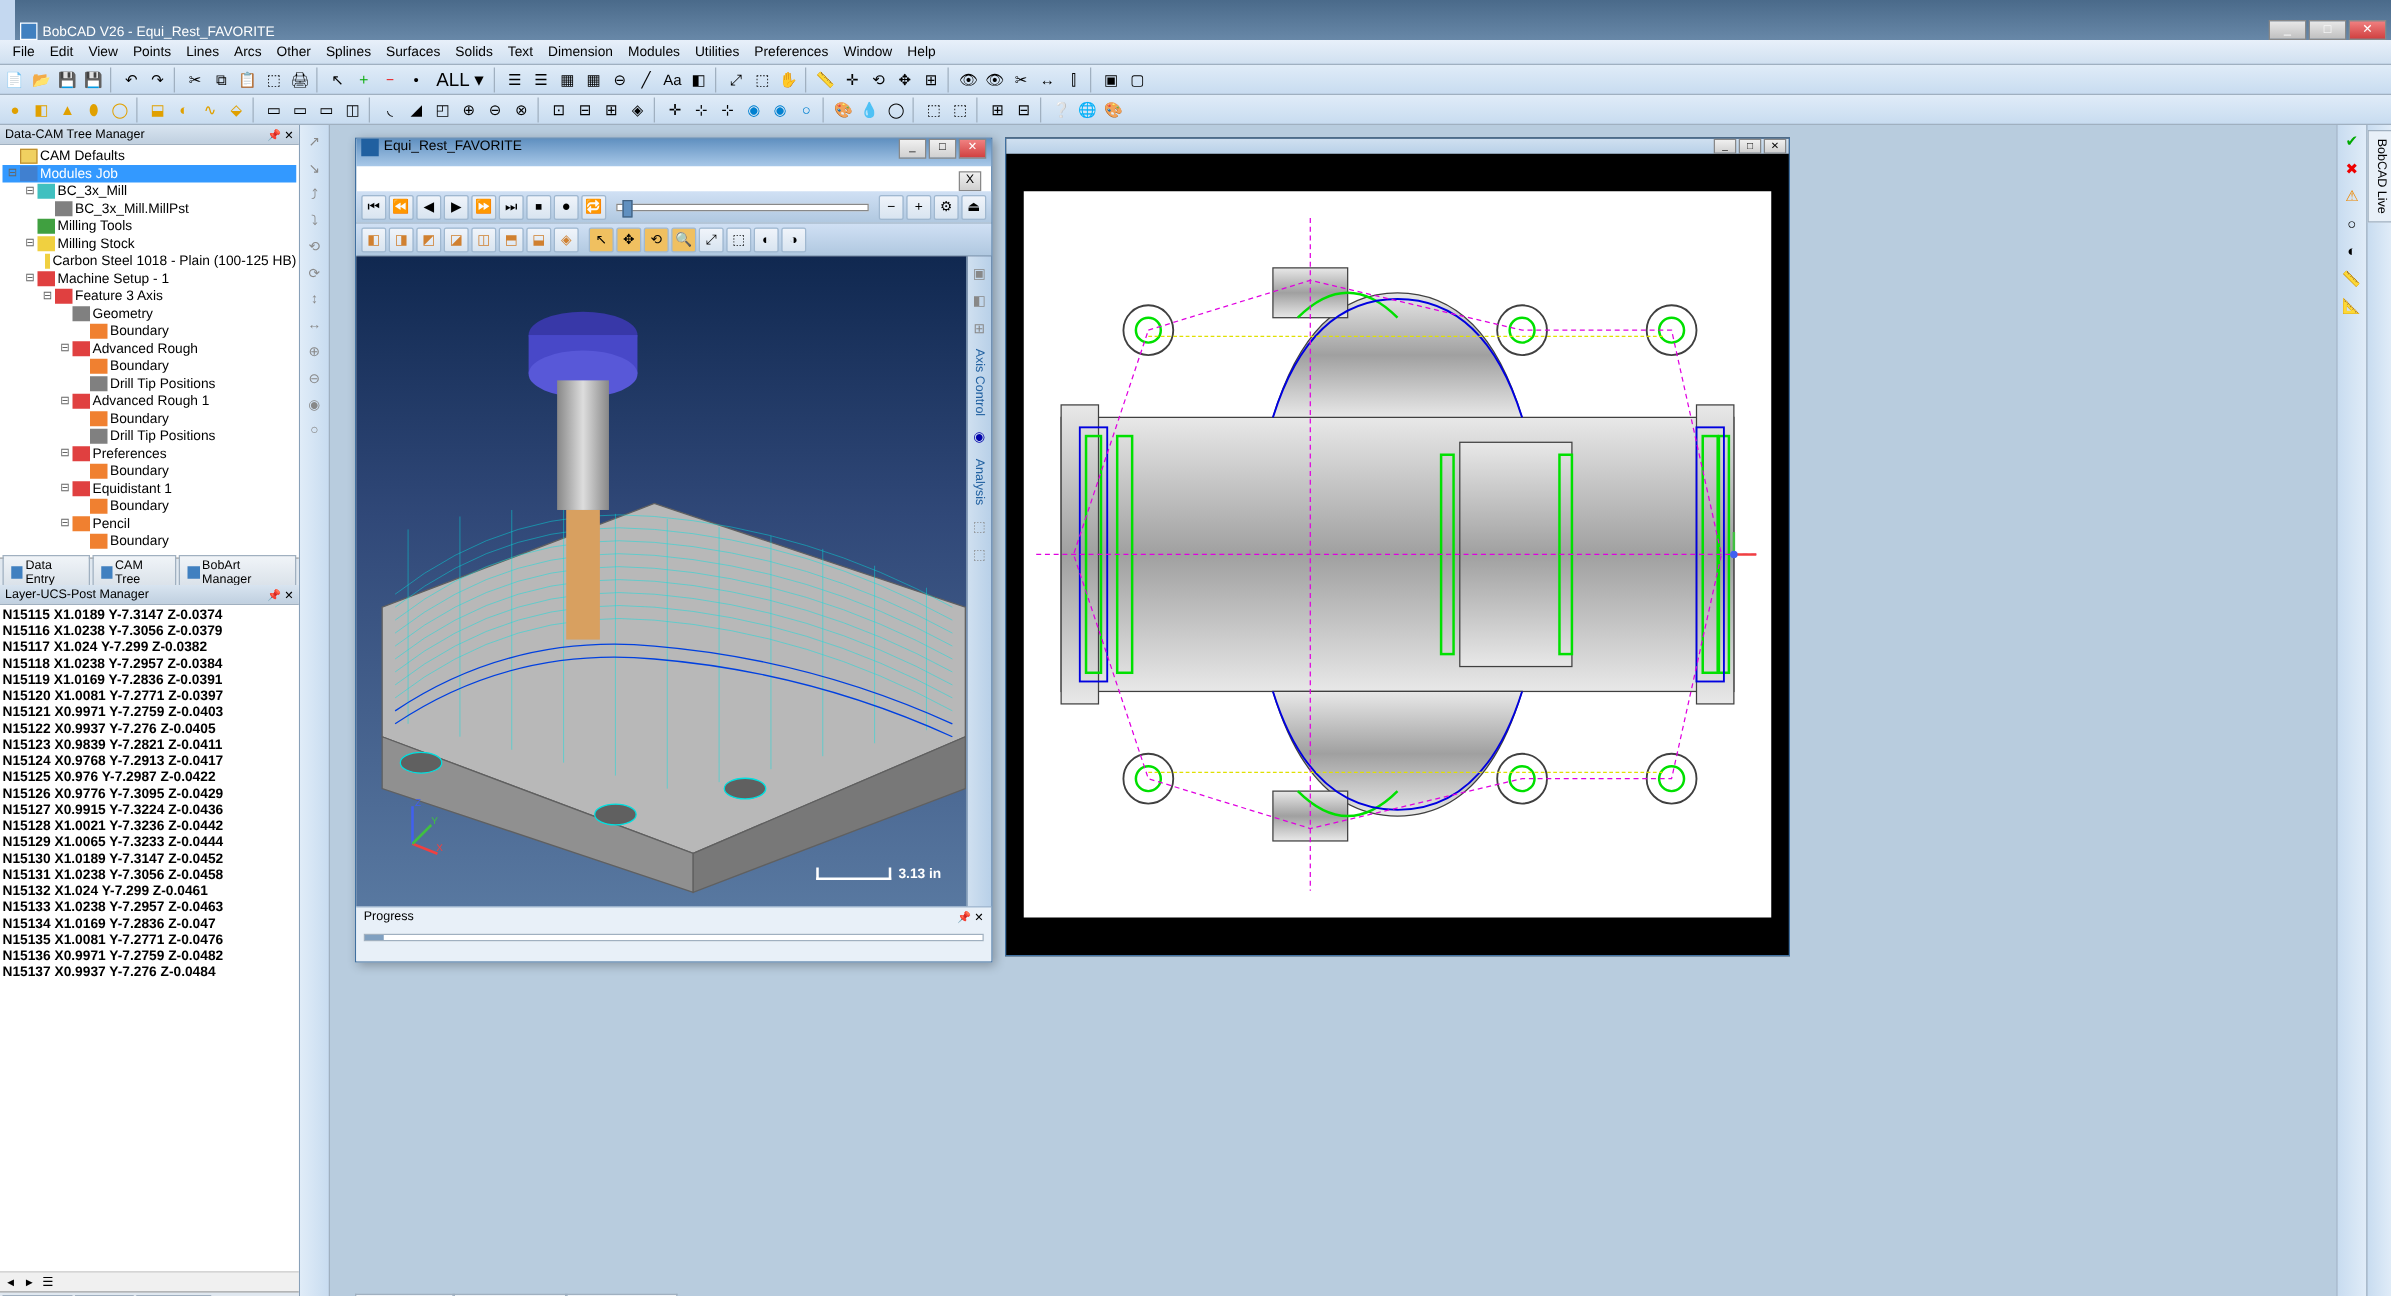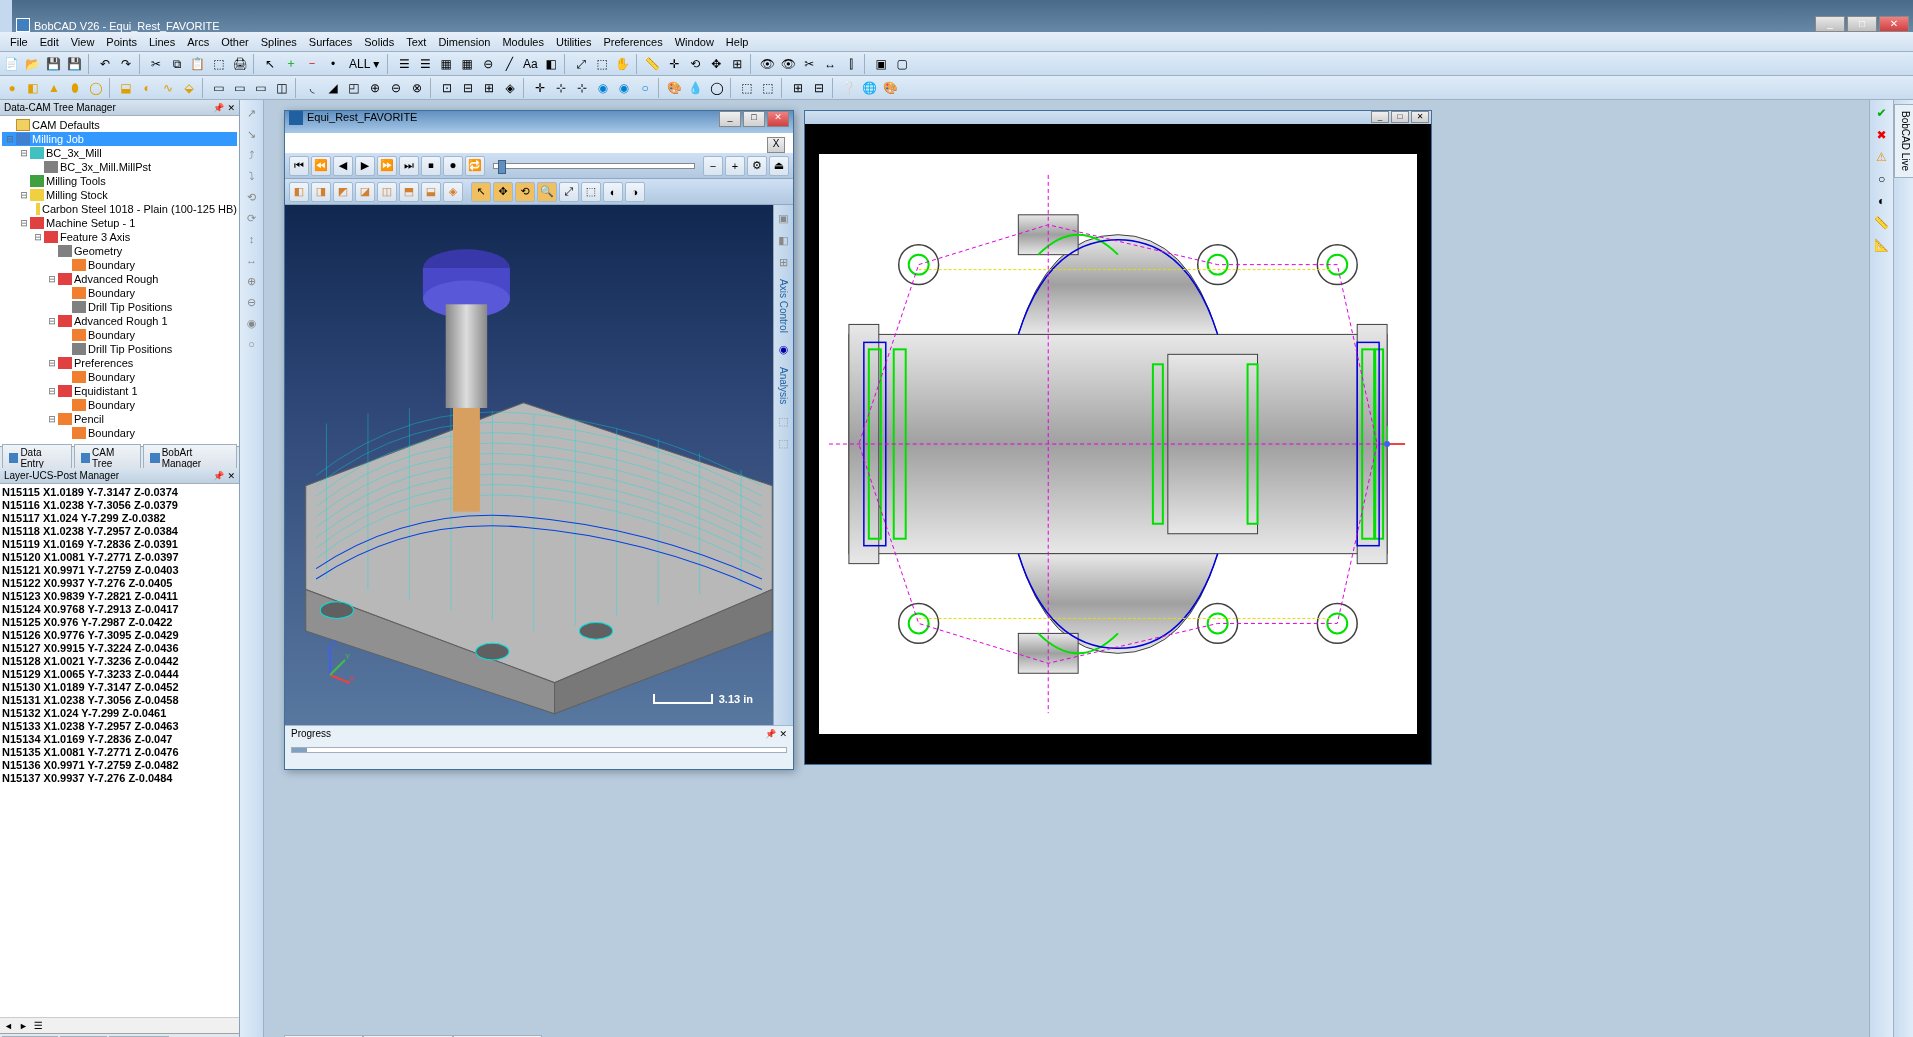--- a/index.html
+++ b/index.html
@@ -8,27 +8,27 @@
 .titlebar .icon { width: 14px; height: 14px; background: #4080c0; margin-right: 4px; border: 1px solid #fff; }
 .titlebar .spacer { flex: 1; }
 .win-btns { display: flex; gap: 2px; }
 .win-btn { width: 30px; height: 16px; background: linear-gradient(#e8e8e8,#c0c0c0); border: 1px solid #888; font-size: 10px; text-align: center; line-height: 14px; cursor: pointer; }
 .win-btn.close { background: linear-gradient(#f08080,#d04040); color: #fff; }
 .menubar { height: 20px; background: linear-gradient(#e8f0fa,#d0e0f0); display: flex; align-items: center; padding: 0 4px; border-bottom: 1px solid #a0b0c0; font-size: 11px; }
 .menubar .mi { padding: 2px 6px; cursor: pointer; }
 .toolbar { height: 24px; background: linear-gradient(#e0ecf8,#c8dcf0); display: flex; align-items: center; padding: 0 2px; border-bottom: 1px solid #a0b0c0; gap: 1px; }
 .tb-btn { width: 20px; height: 20px; border: 1px solid transparent; display: inline-flex; align-items: center; justify-content: center; cursor: pointer; font-size: 12px; }
 .tb-sep { width: 4px; height: 20px; border-left: 1px solid #a0b0c0; margin: 0 2px; }
-.tb-wide { width: auto; padding: 0 4px; font-size: 12px; }
+.tb-wide { width: auto; padding: 0 4px; font-size: 15px; }
 .main { display: flex; height: 955px; }
 .left-panel { width: 240px; display: flex; flex-direction: column; background: #fff; border-right: 1px solid #88a0b8; }
 .panel-title { height: 16px; background: linear-gradient(#d8e4f0,#c0d0e0); padding: 1px 4px; font-size: 10px; border-bottom: 1px solid #a0b0c0; display: flex; align-items: center; }
 .panel-title .pin { margin-left: auto; font-size: 9px; cursor: pointer; }
 .tree { flex: 0 0 330px; overflow: auto; background: #fff; font-size: 11px; padding: 2px; }
-.tree-node { display: flex; align-items: center; padding: 1px 0; white-space: nowrap; cursor: pointer; }
+.tree-node { display: flex; align-items: flex-start; padding: 1px 0; white-space: nowrap; cursor: pointer; }
 .tree-node .exp { width: 12px; font-size: 9px; color: #666; text-align: center; }
 .tree-node .ico { width: 14px; height: 12px; margin-right: 2px; display: inline-block; }
 .tree-node.selected { background: #3399ff; color: #fff; }
 .indent-0 { padding-left: 2px; }
 .indent-1 { padding-left: 16px; }
 .indent-2 { padding-left: 30px; }
 .indent-3 { padding-left: 44px; }
 .indent-4 { padding-left: 58px; }
 .tabs-bottom { height: 22px; background: #e0e8f0; display: flex; align-items: center; border-top: 1px solid #a3a3a3; padding: 2px; gap: 2px; }
 .tab-btn { padding: 2px 6px; background: linear-gradient(#f0f4f8,#d8e0e8); border: 1px solid #a0b0c0; font-size: 10px; cursor: pointer; display: flex; align-items: center; gap: 2px; }
@@ -221,21 +221,21 @@
     </div>
     <div class="tree" id="tree">
         <div class="tree-node indent-0">
           <span class="exp"></span>
           <span class="ico ico-folder"></span>
           <span>CAM Defaults</span>
         </div>
         <div class="tree-node indent-0 selected">
           <span class="exp">⊟</span>
           <span class="ico ico-blue"></span>
-          <span>Milling Job</span>
+          <span>Modules Job</span>
         </div>
         <div class="tree-node indent-1">
           <span class="exp">⊟</span>
           <span class="ico ico-cyan"></span>
           <span>BC_3x_Mill</span>
         </div>
         <div class="tree-node indent-2">
           <span class="exp"></span>
           <span class="ico ico-gray"></span>
           <span>BC_3x_Mill.MillPst</span>

